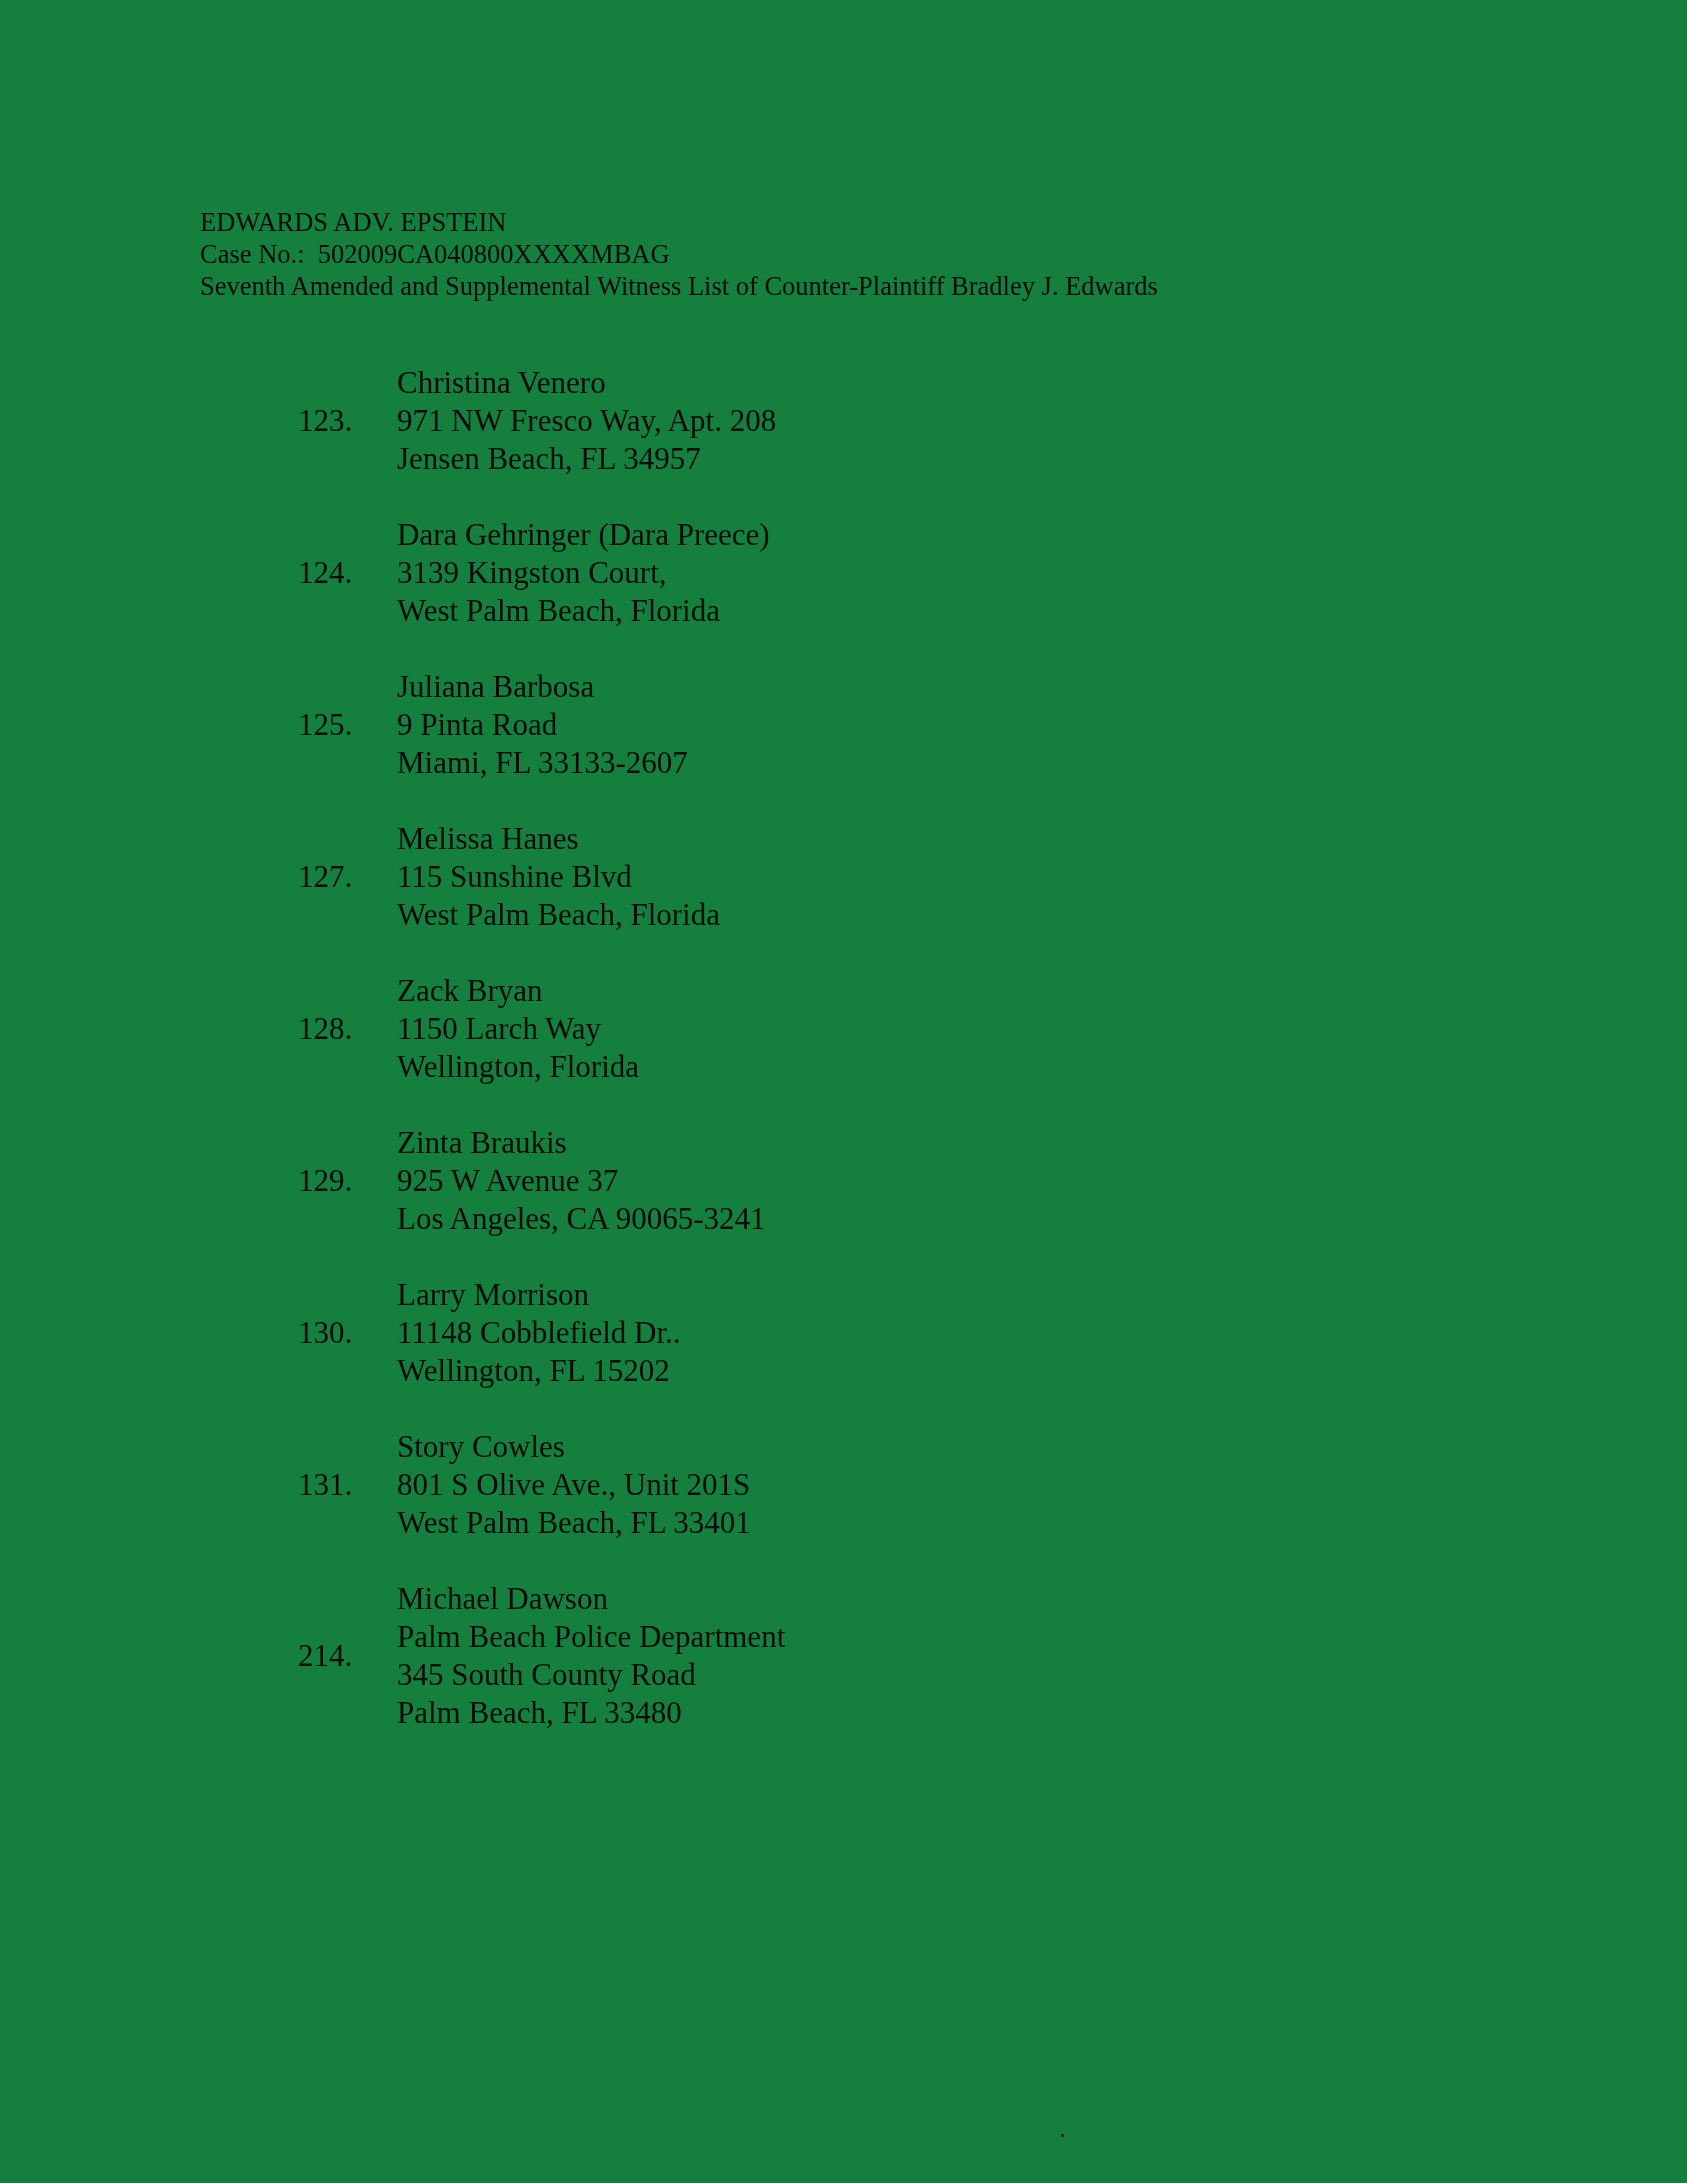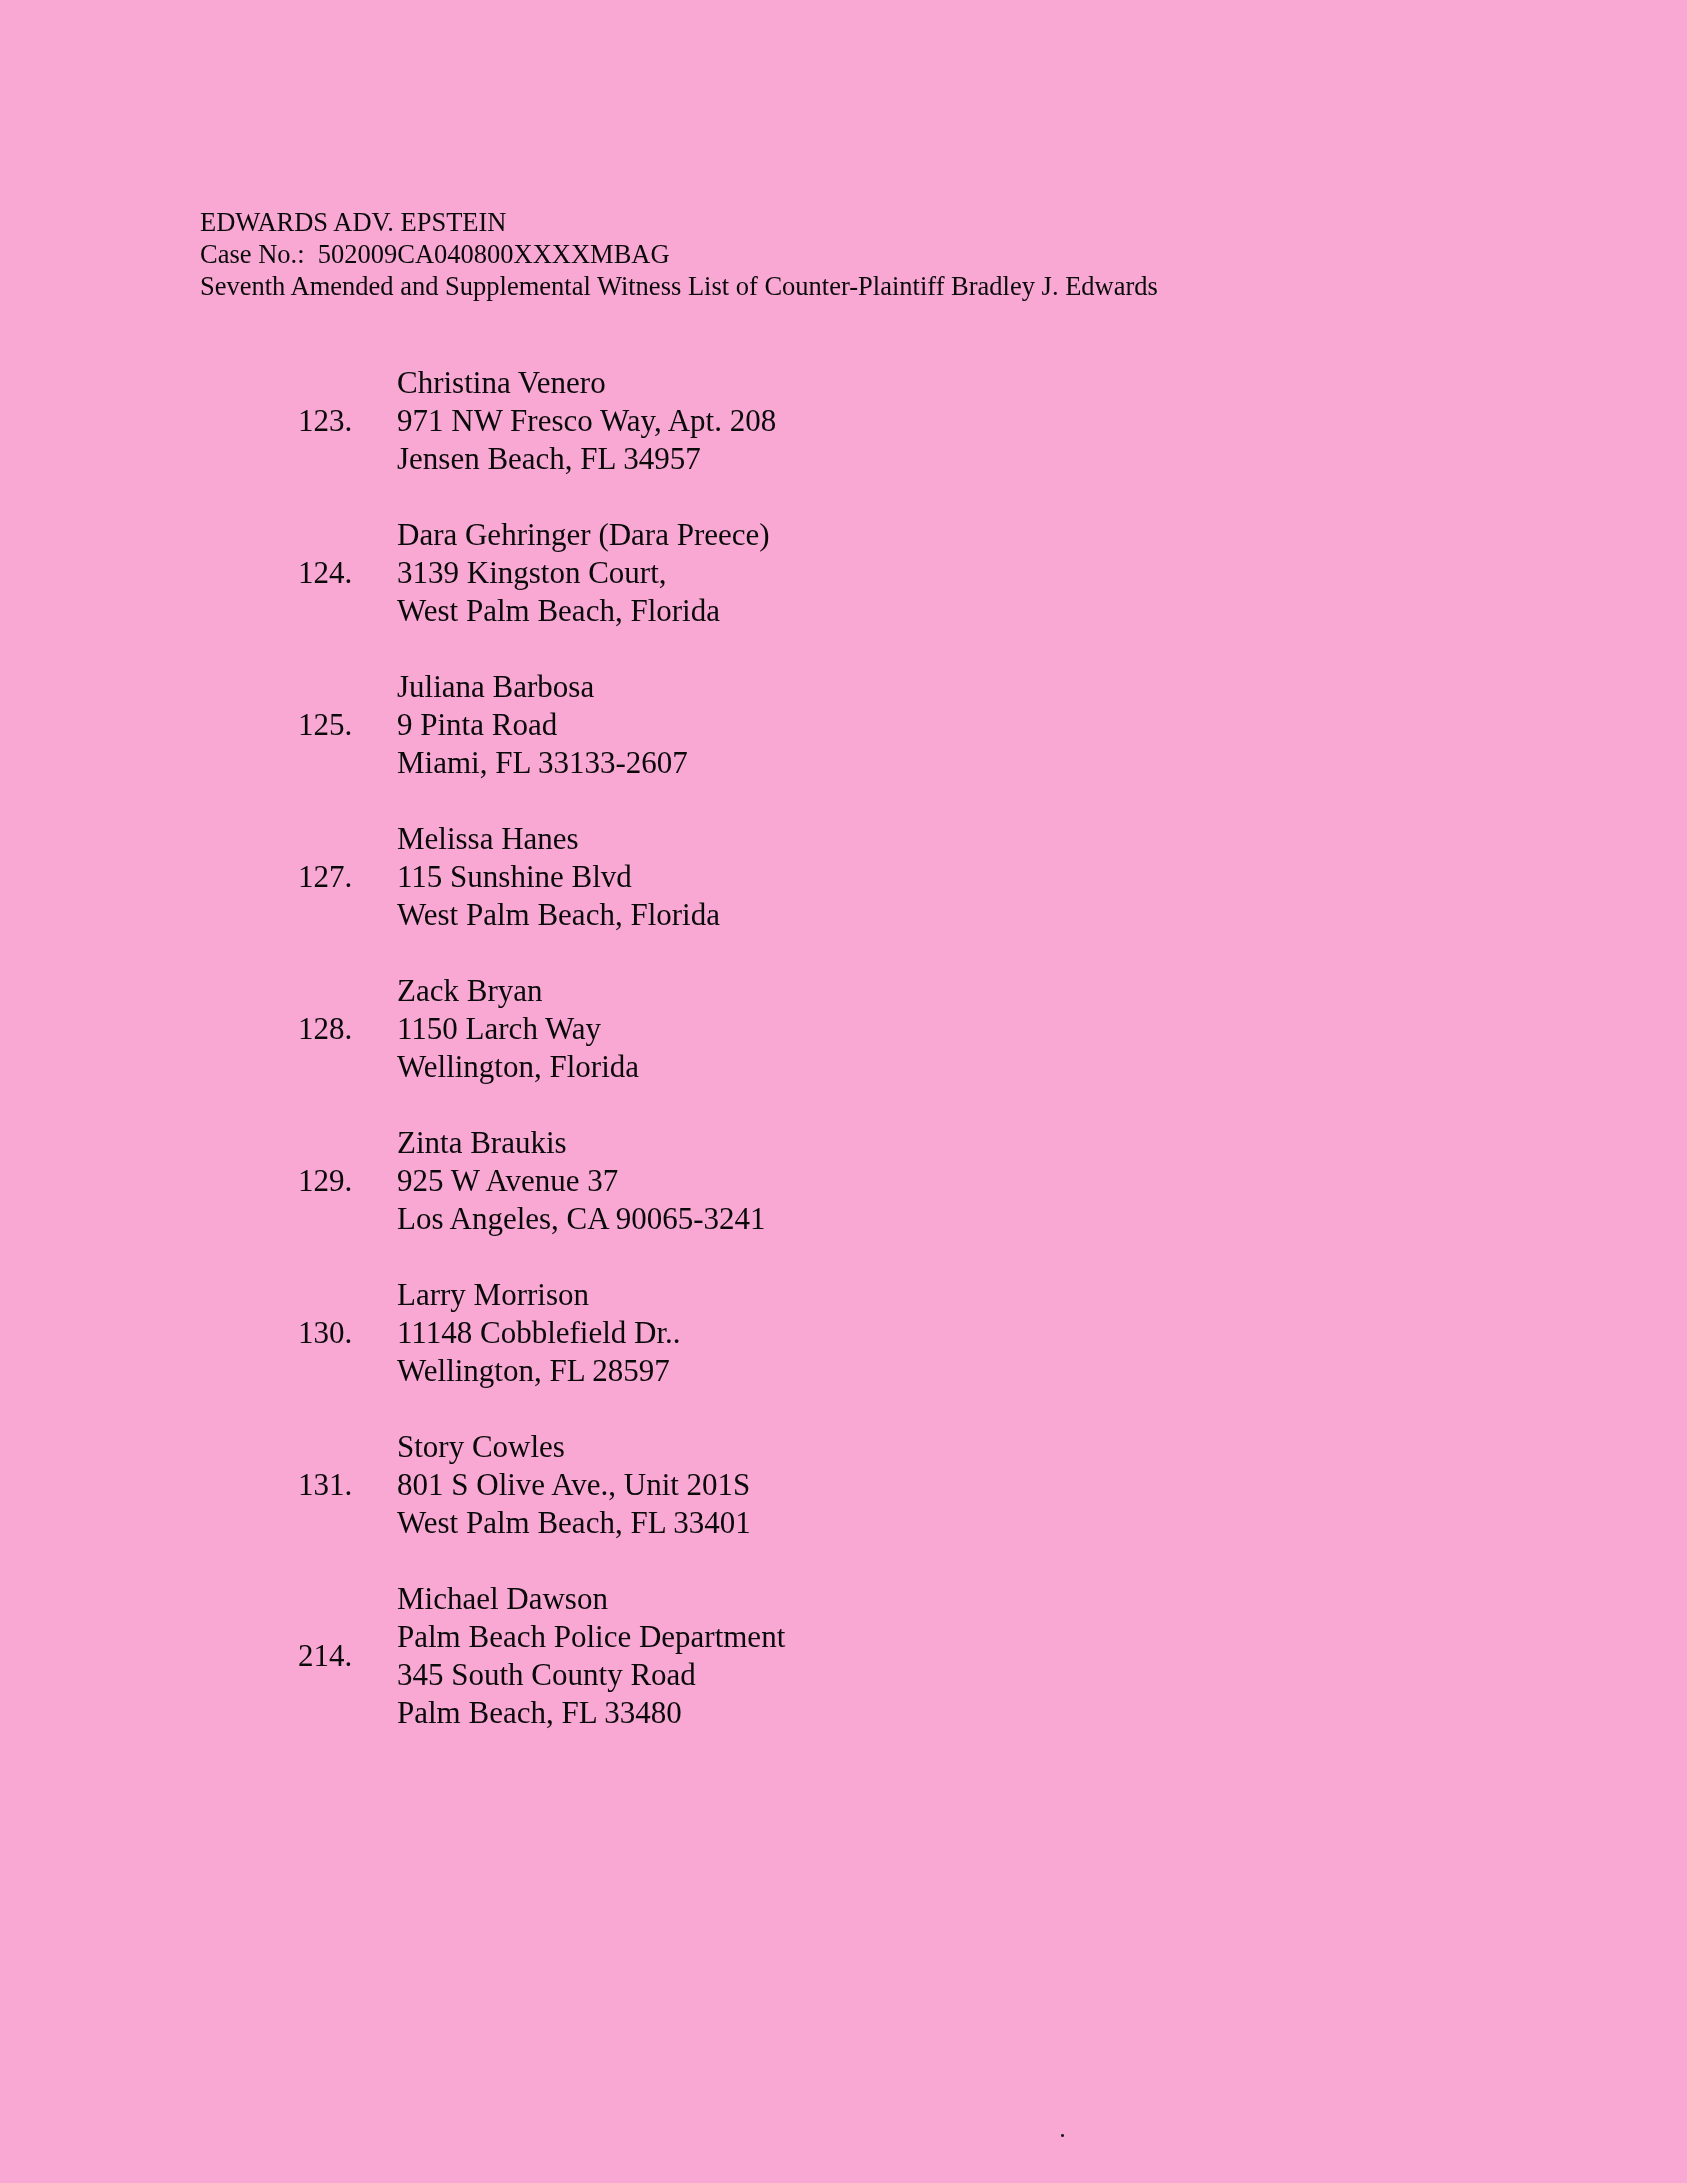--- a/index.html
+++ b/index.html
@@ -4,21 +4,21 @@
 <style>
   html, body {
     margin: 0;
     padding: 0;
     background: #ffffff;
   }
   .page {
     position: relative;
     width: 1687px;
     height: 2183px;
-    background: #f9a8d4;
+    background: #15803d;
     color: #0a0a0a;
     font-family: "Liberation Serif", "DejaVu Serif", serif;
     overflow: hidden;
   }
   .doc-header {
     position: absolute;
     left: 200px;
     top: 206px;
     font-size: 26.5px;
     line-height: 32px;
@@ -121,21 +121,21 @@
         <div class="line">925 W Avenue 37</div>
         <div class="line">Los Angeles, CA 90065-3241</div>
       </div>
     </div>
 
     <div class="entry">
       <div class="num">130.</div>
       <div class="addr">
         <div class="line">Larry Morrison</div>
         <div class="line">11148 Cobblefield Dr..</div>
-        <div class="line">Wellington, FL 28597</div>
+        <div class="line">Wellington, FL 15202</div>
       </div>
     </div>
 
     <div class="entry">
       <div class="num">131.</div>
       <div class="addr">
         <div class="line">Story Cowles</div>
         <div class="line">801 S Olive Ave., Unit 201S</div>
         <div class="line">West Palm Beach, FL 33401</div>
       </div>

